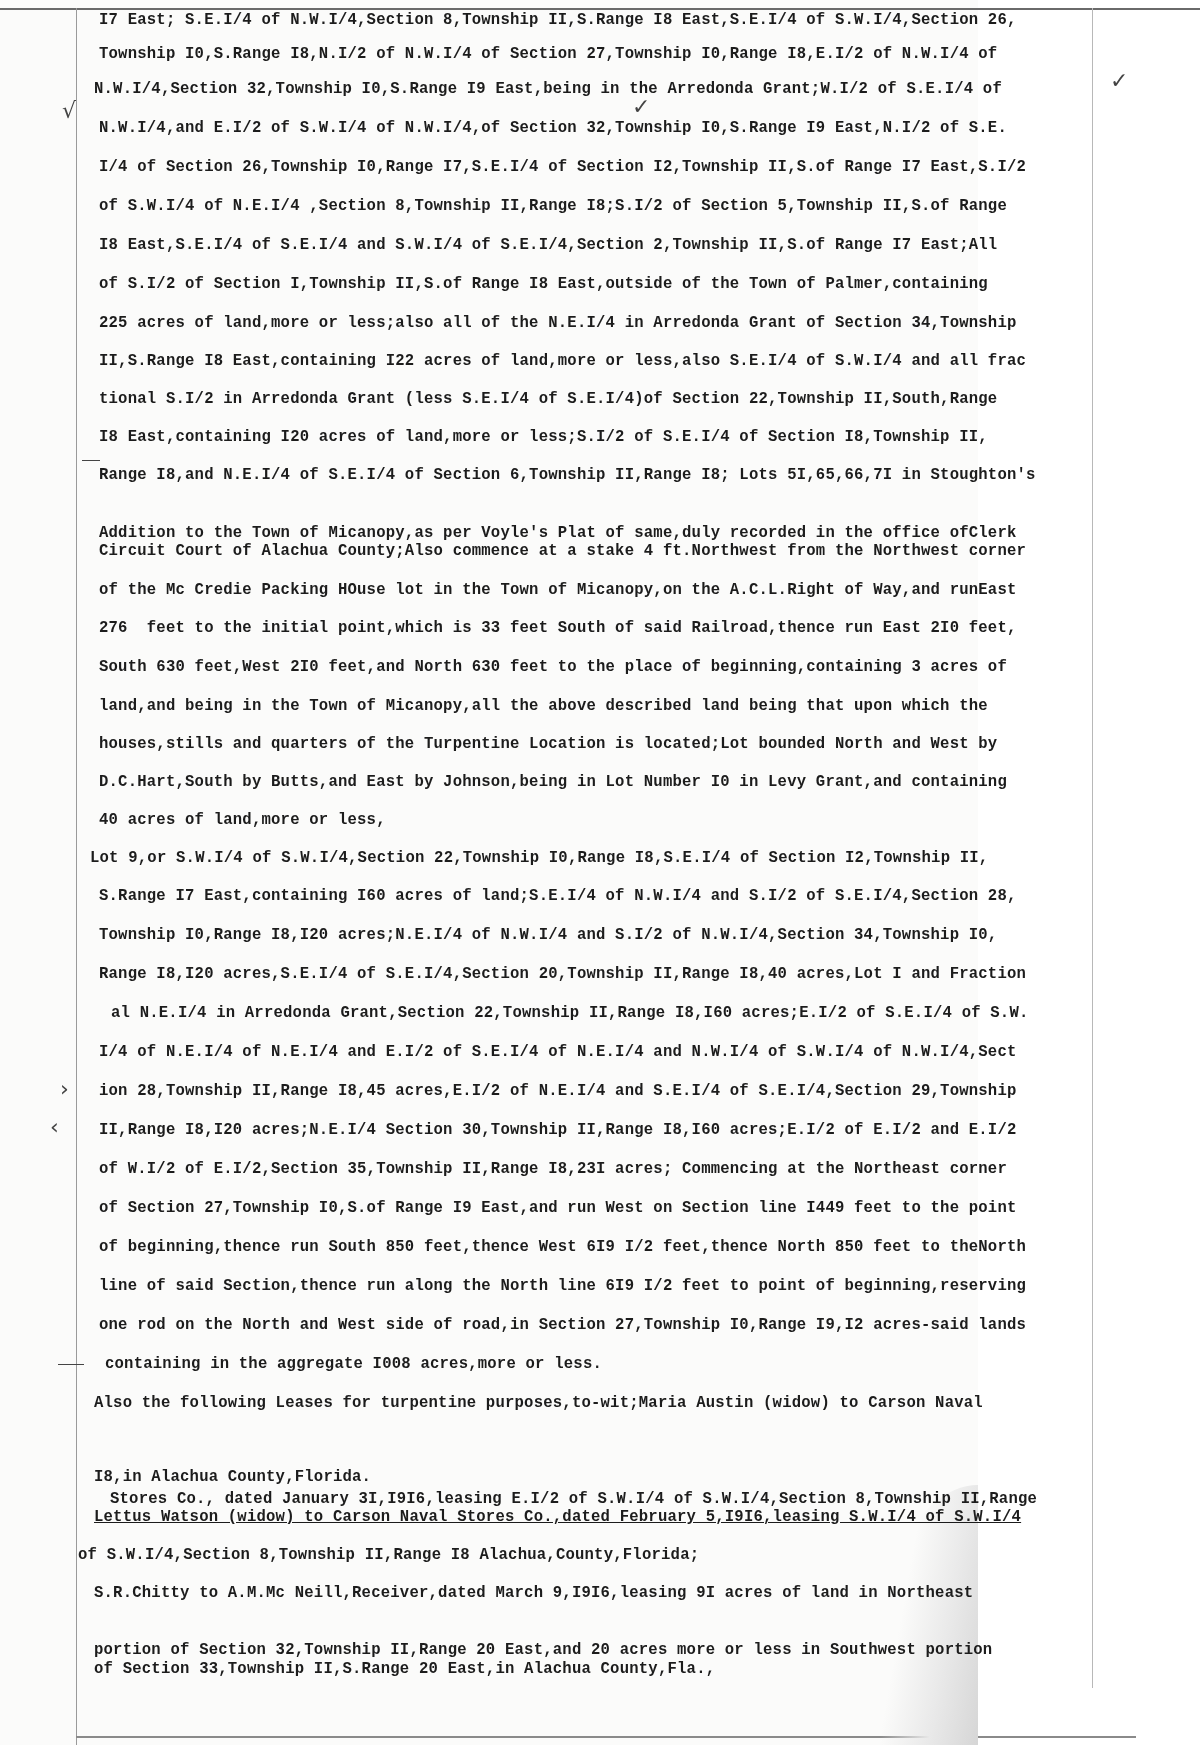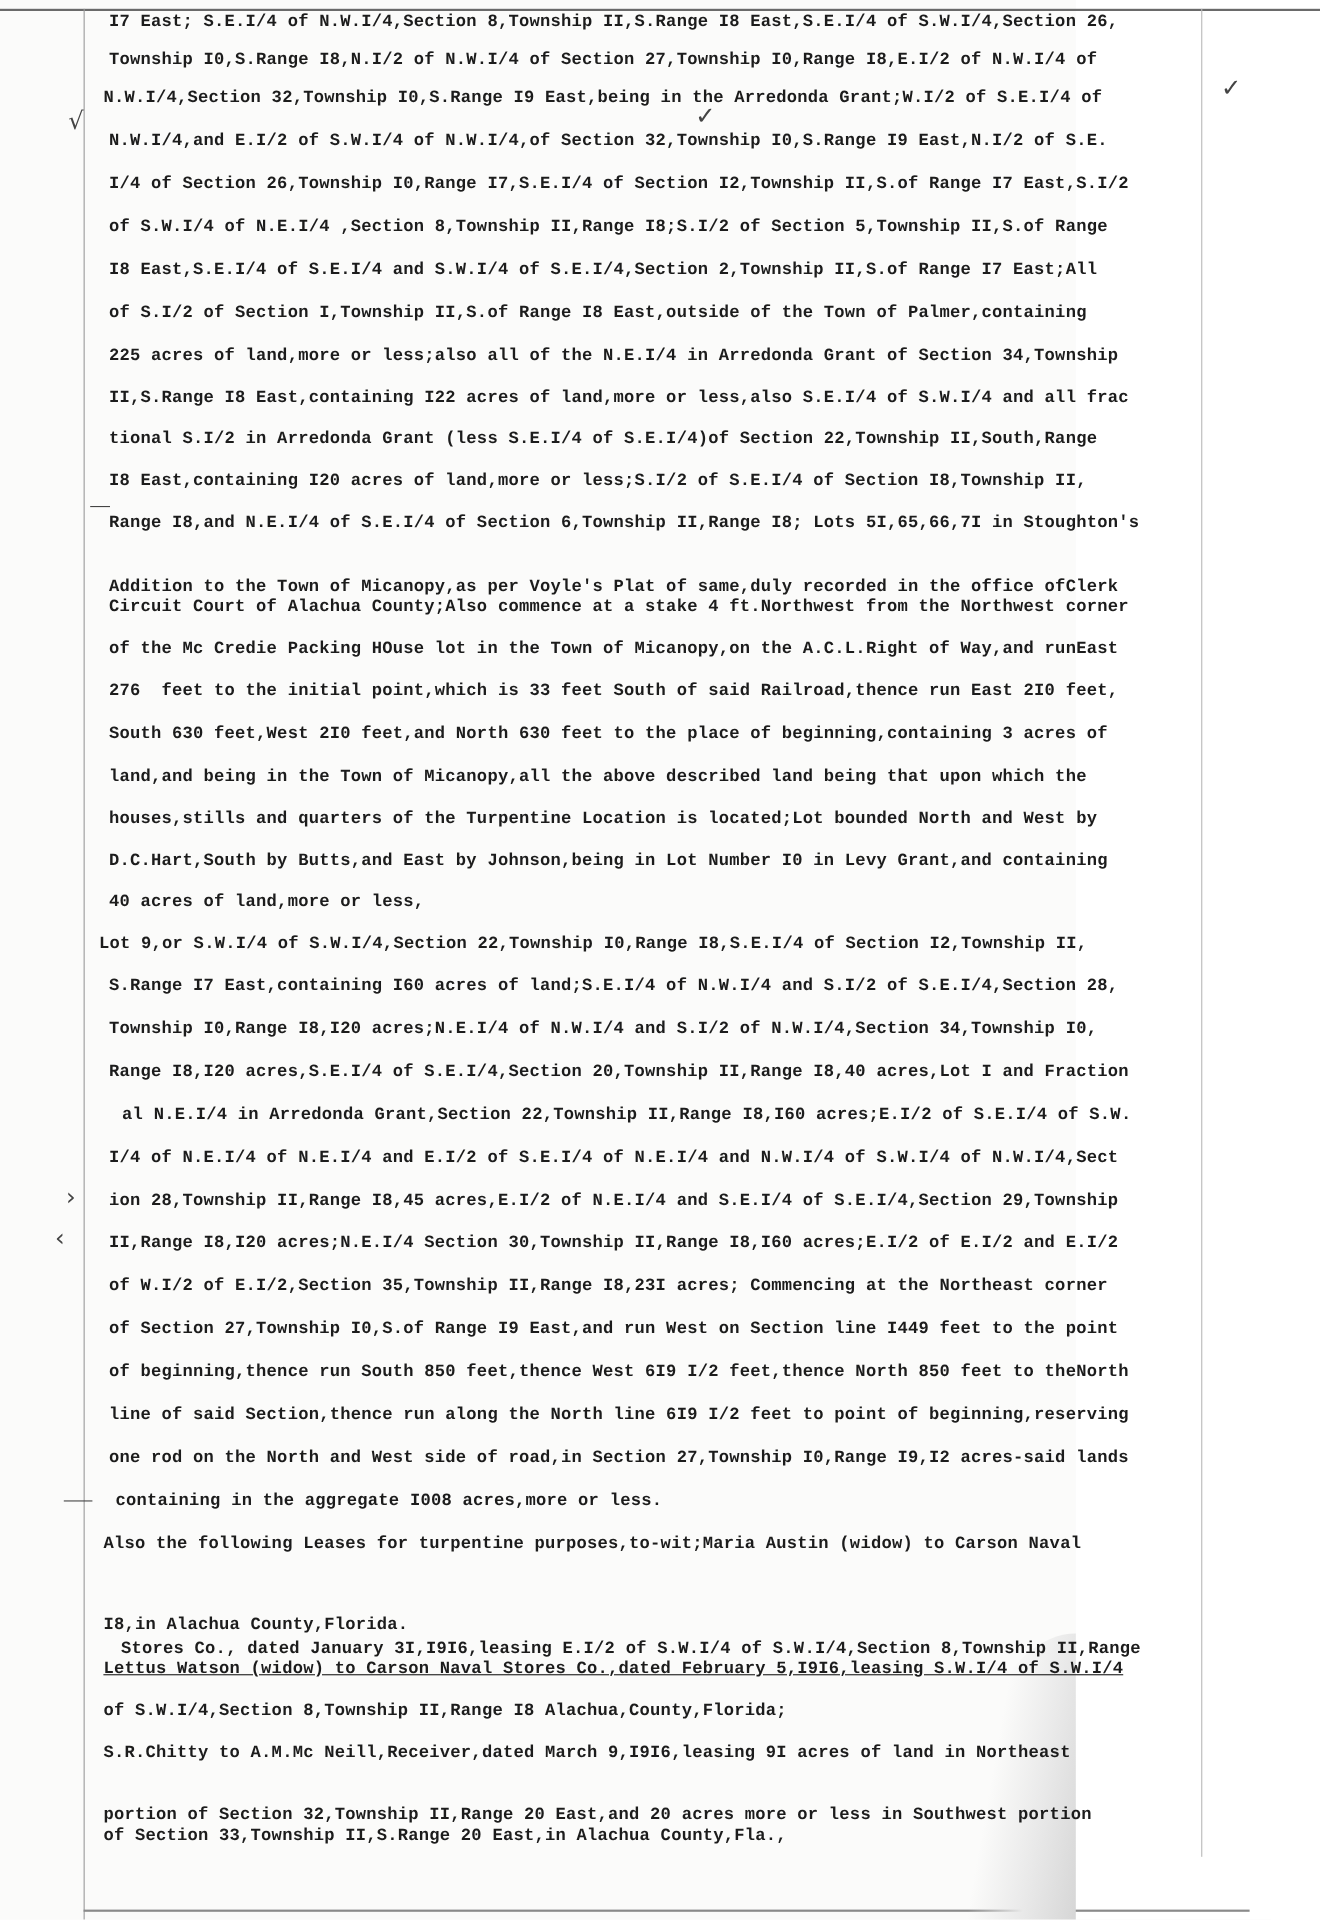--- a/index.html
+++ b/index.html
@@ -92,21 +92,21 @@
       <div class="line" style="top: 1160px; left: 99px;">of W.I/2 of E.I/2,Section 35,Township II,Range I8,23I acres; Commencing at the Northeast corner</div>
       <div class="line" style="top: 1199px; left: 99px;">of Section 27,Township I0,S.of Range I9 East,and run West on Section line I449 feet to the point</div>
       <div class="line" style="top: 1238px; left: 99px;">of beginning,thence run South 850 feet,thence West 6I9 I/2 feet,thence North 850 feet to theNorth</div>
       <div class="line" style="top: 1277px; left: 99px; text-align: center;">line of said Section,thence run along the North line 6I9 I/2 feet to point of beginning,reserving</div>
       <div class="line" style="top: 1316px; left: 99px;">one rod on the North and West side of road,in Section 27,Township I0,Range I9,I2 acres-said lands</div>
       <div class="line" style="top: 1355px; left: 105px;">containing in the aggregate I008 acres,more or less.</div>
       <div class="line" style="top: 1394px; left: 94px;">Also the following Leases for turpentine purposes,to-wit;Maria Austin (widow) to Carson Naval</div>
       <div class="line" style="top: 1490px; left: 94px; margin-left: 16px;">Stores Co., dated January 3I,I9I6,leasing E.I/2 of S.W.I/4 of S.W.I/4,Section 8,Township II,Range</div>
       <div class="line" style="top: 1468px; left: 94px;">I8,in Alachua County,Florida.</div>
       <div class="line" style="top: 1508px; left: 94px; text-decoration: underline;">Lettus Watson (widow) to Carson Naval Stores Co.,dated February 5,I9I6,leasing S.W.I/4 of S.W.I/4</div>
-      <div class="line" style="top: 1546px; left: 94px;">of S.W.I/4,Section 8,Township II,Range I8 Alachua,County,Florida;</div>
+      <div class="line" style="top: 1546px; left: 78px;">of S.W.I/4,Section 8,Township II,Range I8 Alachua,County,Florida;</div>
       <div class="line" style="top: 1584px; left: 94px;">S.R.Chitty to A.M.Mc Neill,Receiver,dated March 9,I9I6,leasing 9I acres of land in Northeast</div>
       <div class="line" style="top: 1622px; left: 94px; margin-top: 19px;">portion of Section 32,Township II,Range 20 East,and 20 acres more or less in Southwest portion</div>
       <div class="line" style="top: 1660px; left: 94px;">of Section 33,Township II,S.Range 20 East,in Alachua County,Fla.,</div>
     </div>
   <div id="marks">
       <span class="mark" style="left: 1110px; top: 70px;">✓</span>
       <span class="mark" style="left: 62px; top: 100px;">√</span>
       <span class="mark" style="left: 632px; top: 96px;">✓</span>
       <span class="mark" style="left: 60px; top: 1078px;">›</span>
       <span class="mark" style="left: 50px; top: 1116px;">‹</span>

